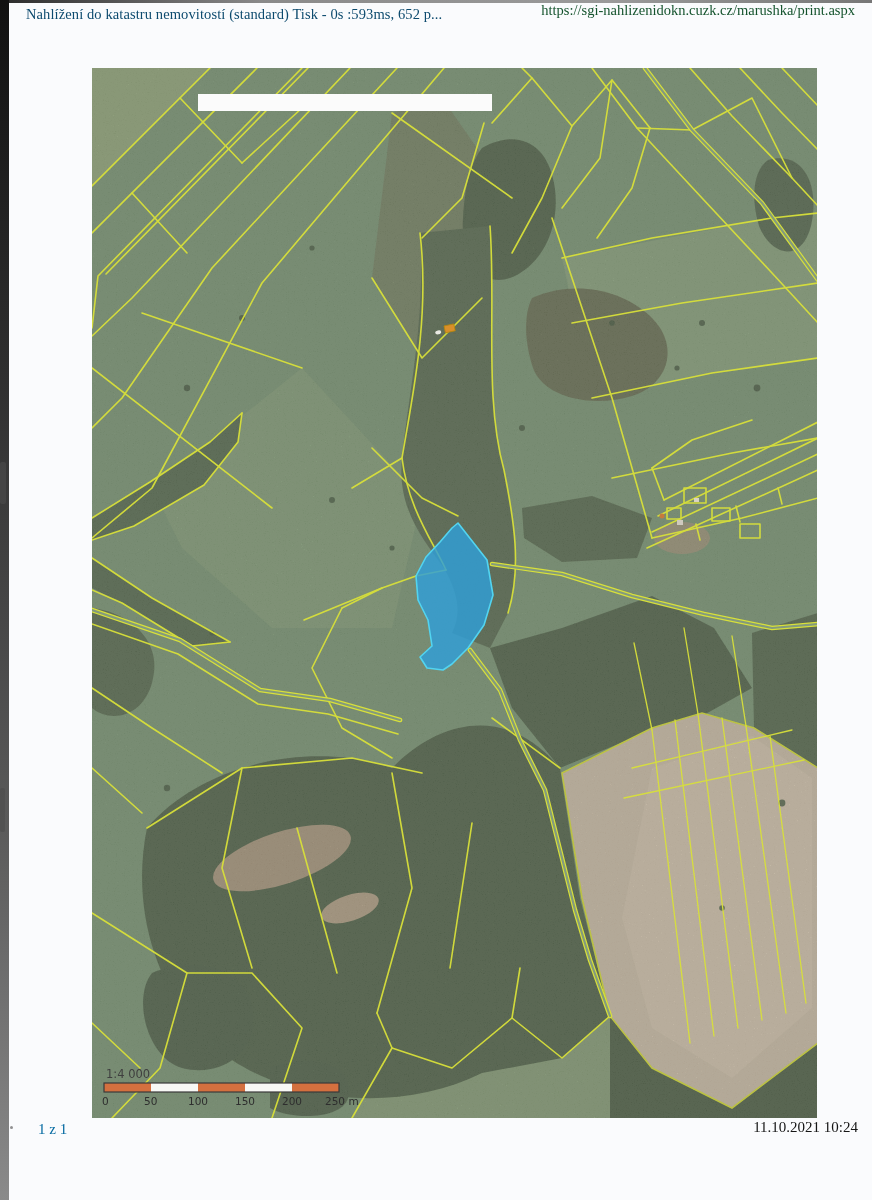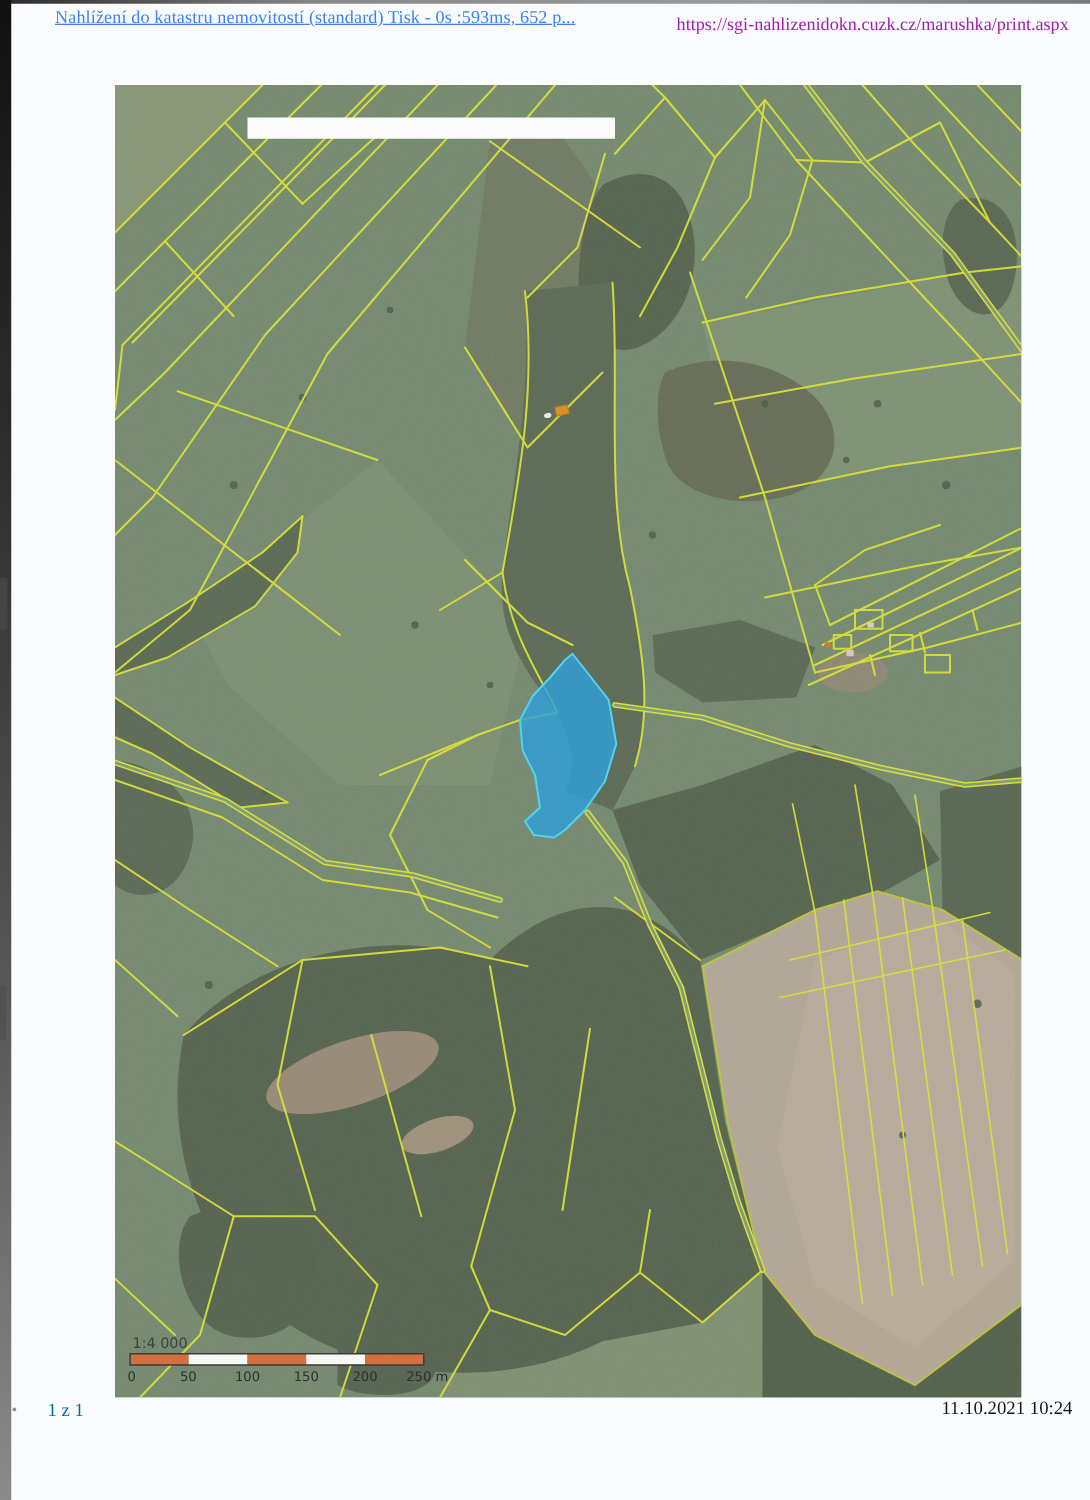--- a/index.html
+++ b/index.html
@@ -7,22 +7,22 @@
     width:872px;height:1200px;position:relative;overflow:hidden;
     background:#fafbfd;
     font-family:"Liberation Serif", serif;
   }
   .scan-top{position:absolute;left:0;top:0;width:872px;height:3px;background:linear-gradient(90deg,#2b2b2b,#8a8a8a 30%,#9a9a9a 70%,#777);}
   .scan-left{position:absolute;left:0;top:0;width:9px;height:1200px;background:linear-gradient(180deg,#111 0%,#2e2e2e 30%,#5c5c5c 70%,#8a8a8a 100%);}
   .scan-blot{position:absolute;left:0;background:#4a4a4a;opacity:.7;border-radius:2px;}
   .blot1{top:462px;width:6px;height:42px;}
   .blot2{top:788px;width:5px;height:44px;opacity:.5;}
   .blot3{top:1126px;left:10px;width:3px;height:3px;border-radius:50%;opacity:.6;}
-  .hdr-title{position:absolute;left:44px;top:6px;font-size:14.5px;color:#3b82f6;letter-spacing:.1px;white-space:nowrap;text-decoration:underline;}
-  .hdr-url{position:absolute;right:17px;top:12px;font-size:14.5px;color:#a21caf;white-space:nowrap;}
+  .hdr-title{position:absolute;left:26px;top:6px;font-size:14.5px;color:#0c4a6e;letter-spacing:.1px;white-space:nowrap;}
+  .hdr-url{position:absolute;right:17px;top:2px;font-size:14.5px;color:#14532d;white-space:nowrap;}
   .ftr-page{position:absolute;left:38px;top:1121px;font-size:15px;color:#0369a1;}
   .ftr-date{position:absolute;right:14px;top:1119px;font-size:15px;color:#151515;}
   svg.map{position:absolute;left:92px;top:68px;width:725px;height:1050px;display:block;}
   .sbtxt{font-family:"DejaVu Sans", sans-serif;}
 </style>
 </head>
 <body>
 
 <div class="scan-top"></div>
 <div class="scan-left"></div>

